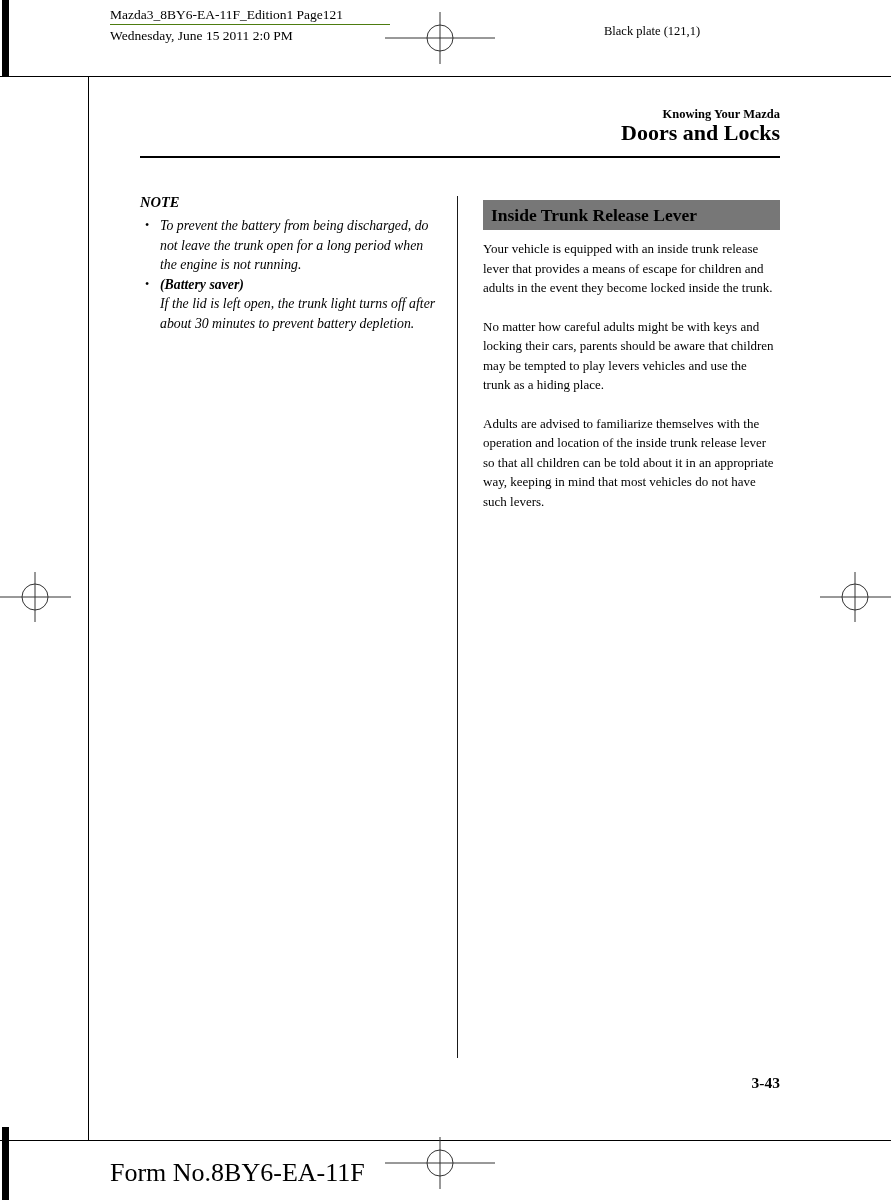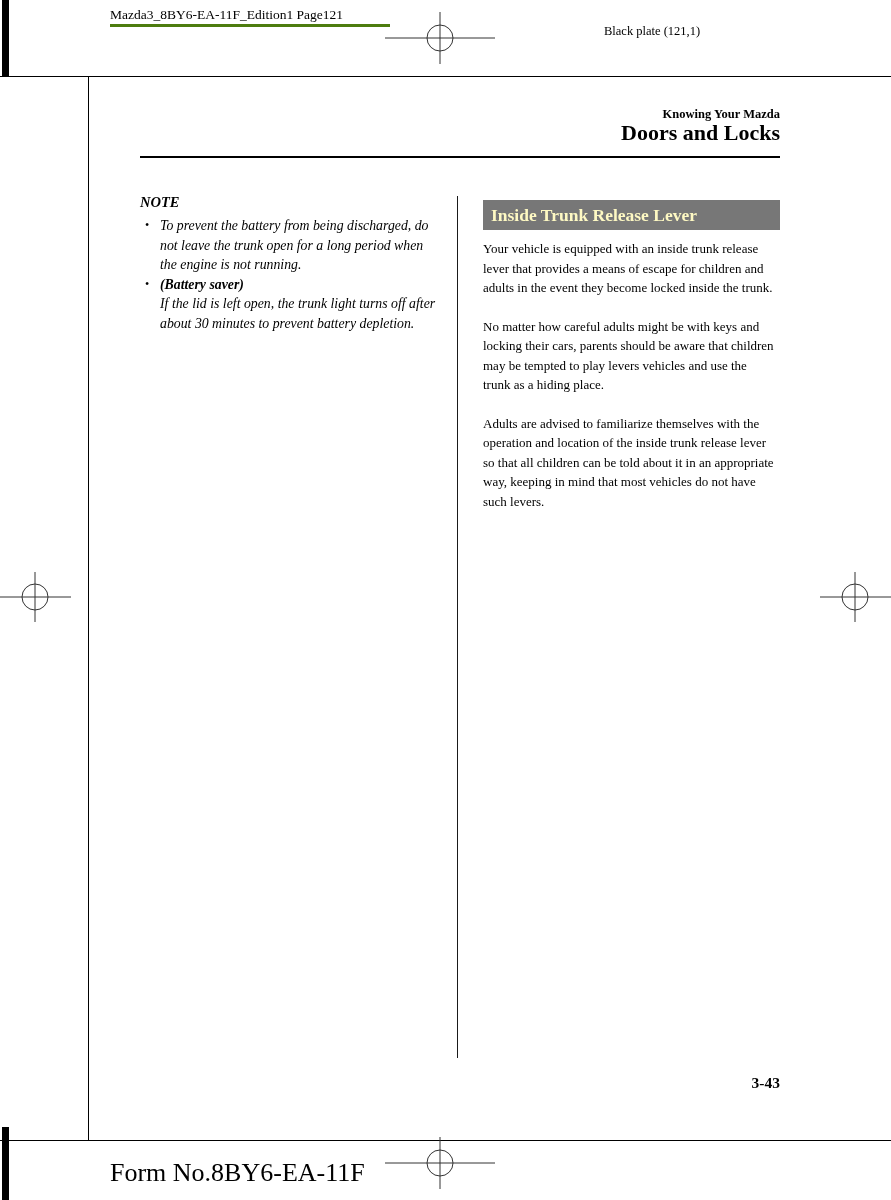--- a/index.html
+++ b/index.html
@@ -24,21 +24,21 @@
   .rule-h { position:absolute; left:0; width:891px; height:1px; background:#000; }
   .rule-top { top:76px; }
   .rule-bottom { top:1140px; }
 
   .page-border-left { position:absolute; left:88px; top:76px; width:1px; height:1064px; background:#000; }
 
   .regmark { position:absolute; }
 
   
   .print-header { position:absolute; left:110px; top:6px; font-size:13.5px; line-height:17px; white-space:nowrap; }
-  .file-line { display:block; width:280px; border-bottom:3px solid #4d7c0f; padding-bottom:1px; margin-bottom:2px; }
+  .file-line { display:block; width:280px; border-bottom:1px solid #4d7c0f; padding-bottom:1px; margin-bottom:2px; }
   .date-line { display:block; }
   .plate-label { position:absolute; left:604px; top:24px; font-size:12.5px; }
 
   
   .section-label { position:absolute; right:111px; top:107px; font-size:12.5px; font-weight:bold; }
   .chapter-title { position:absolute; right:111px; top:120px; margin:0; font-size:22px; font-weight:bold; }
   .title-rule { position:absolute; left:140px; top:156px; width:640px; height:2px; background:#000; }
 
   
   .col-left { position:absolute; left:140px; top:194px; width:300px; }
@@ -96,20 +96,21 @@
   </svg>
 
   <svg class="regmark" style="left:385px; top:1135px;" width="110" height="56" viewBox="0 0 110 56">
     <line x1="0" y1="28" x2="110" y2="28" stroke="#333" stroke-width="1"></line>
     <line x1="55" y1="2" x2="55" y2="54" stroke="#333" stroke-width="1"></line>
     <circle cx="55" cy="28" r="13" fill="none" stroke="#333" stroke-width="1"></circle>
   </svg>
 
   <div class="print-header">
     <span class="file-line">Mazda3_8BY6-EA-11F_Edition1 Page121</span>
+    <span class="date-line">Wednesday, June 15 2011 2:0 PM</span>
   </div>
   <div class="plate-label">Black plate (121,1)</div>
 
   <div class="section-label">Knowing Your Mazda</div>
   <h1 class="chapter-title">Doors and Locks</h1>
   <div class="title-rule"></div>
 
   <div class="col-left">
     <div class="note-title">NOTE</div>
     <ul class="note-list">
@@ -121,21 +122,21 @@
         <span class="note-bullet">•</span>
         <span class="note-lead">(Battery saver)</span>
         <span class="note-text">If the lid is left open, the trunk light turns off after about 30 minutes to prevent battery depletion.</span>
       </li>
     </ul>
   </div>
 
   <div class="col-divider"></div>
 
   <div class="col-right">
-    <div class="section-heading" style="background: rgb(119, 119, 119); color: #fef9c3;">Inside Trunk Release Lever</div>
+    <div class="section-heading" style="background: rgb(119, 119, 119); color: #000000;">Inside Trunk Release Lever</div>
     <p class="first">Your vehicle is equipped with an inside trunk release lever that provides a means of escape for children and adults in the event they become locked inside the trunk.</p>
     <p>No matter how careful adults might be with keys and locking their cars, parents should be aware that children may be tempted to play levers vehicles and use the trunk as a hiding place.</p>
     <p>Adults are advised to familiarize themselves with the operation and location of the inside trunk release lever so that all children can be told about it in an appropriate way, keeping in mind that most vehicles do not have such levers.</p>
   </div>
 
   <div class="page-number">3-43</div>
   <div class="form-number">Form No.8BY6-EA-11F</div>
 
 </div>
 

